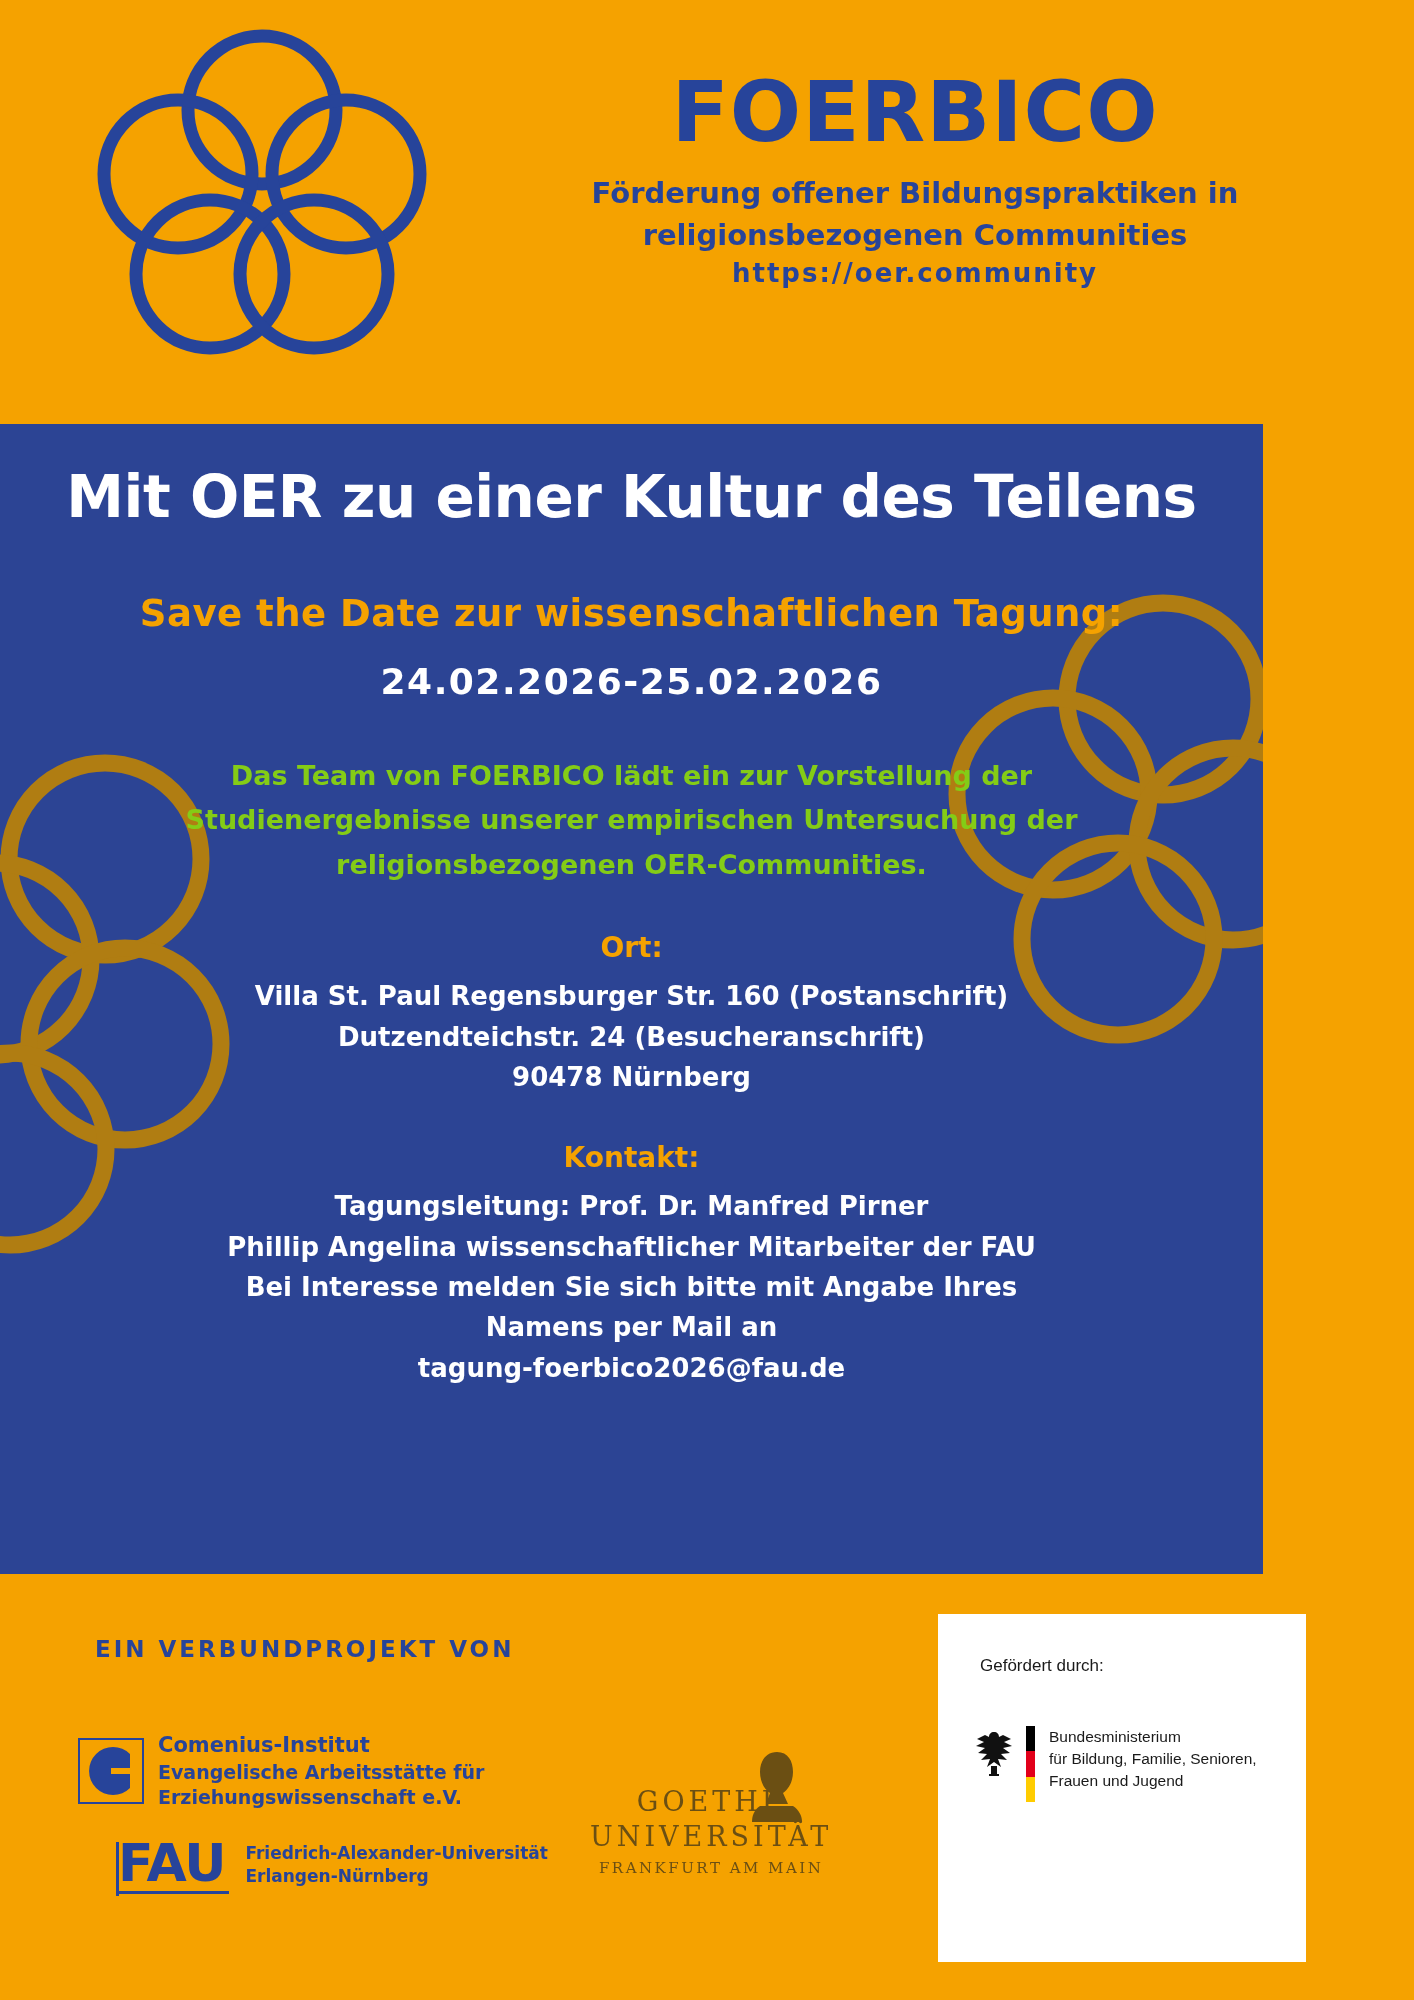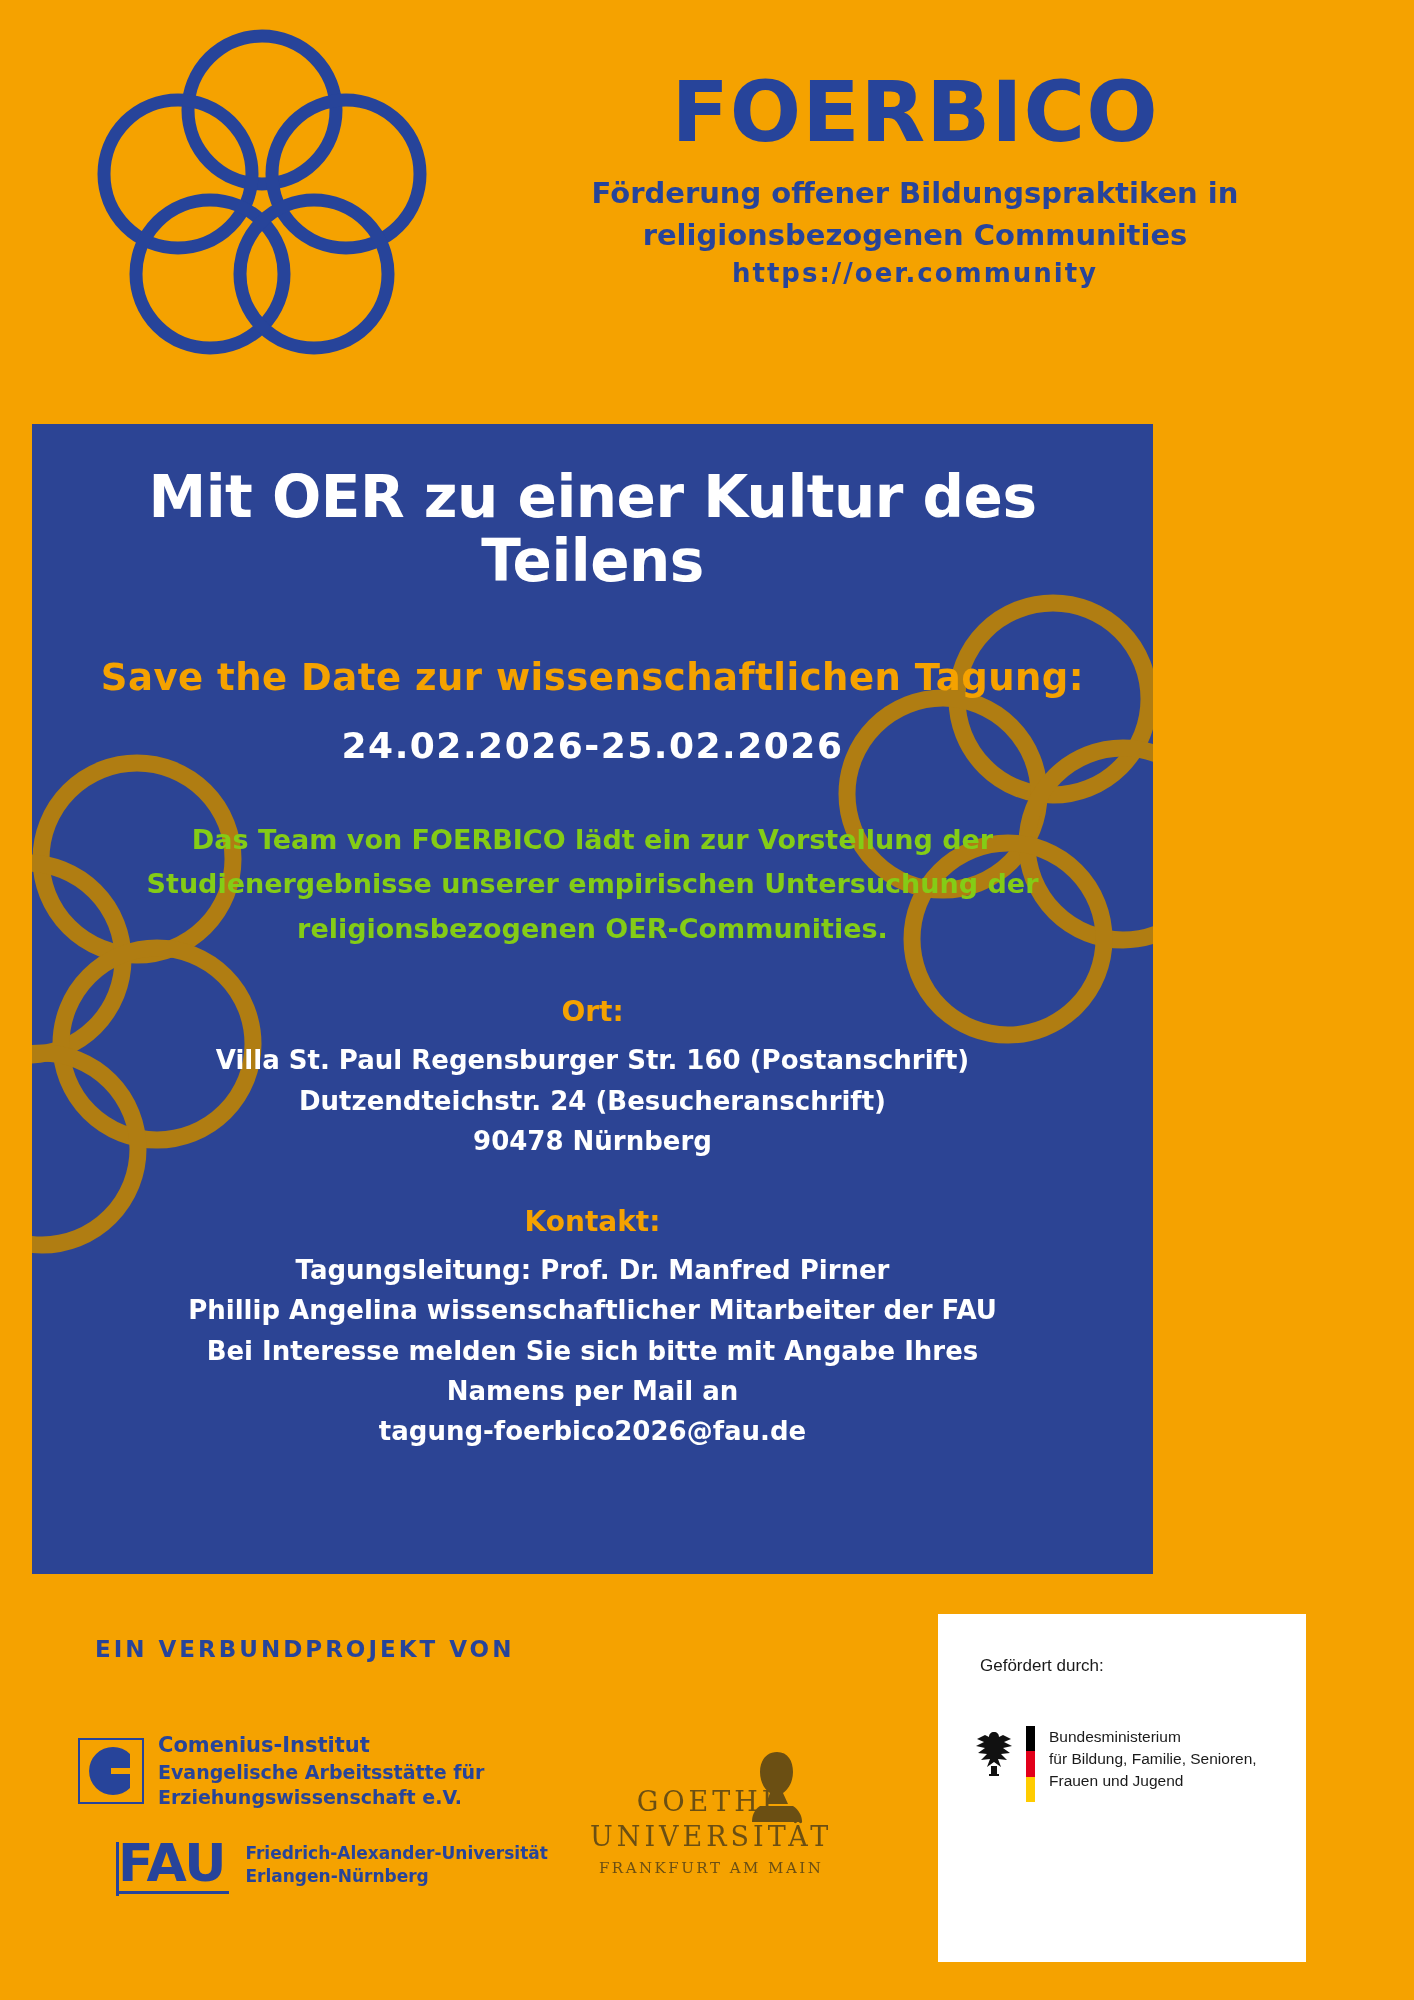--- a/index.html
+++ b/index.html
@@ -74,25 +74,24 @@
     letter-spacing: 2px;
     margin: 2px 0 0 0;
     color: #27449a;
   }
 
   
   .main {
     position: absolute;
     left: 0;
     top: 424px;
-    width: 1121px;
+    width: 1263px;
     height: 1150px;
     background: #2c4494;
     overflow: hidden;
-    margin-left: 32px;
   }
   .deco {
     position: absolute;
     pointer-events: none;
   }
   .main-content {
     position: relative;
     z-index: 2;
     text-align: center;
     color: #ffffff;

